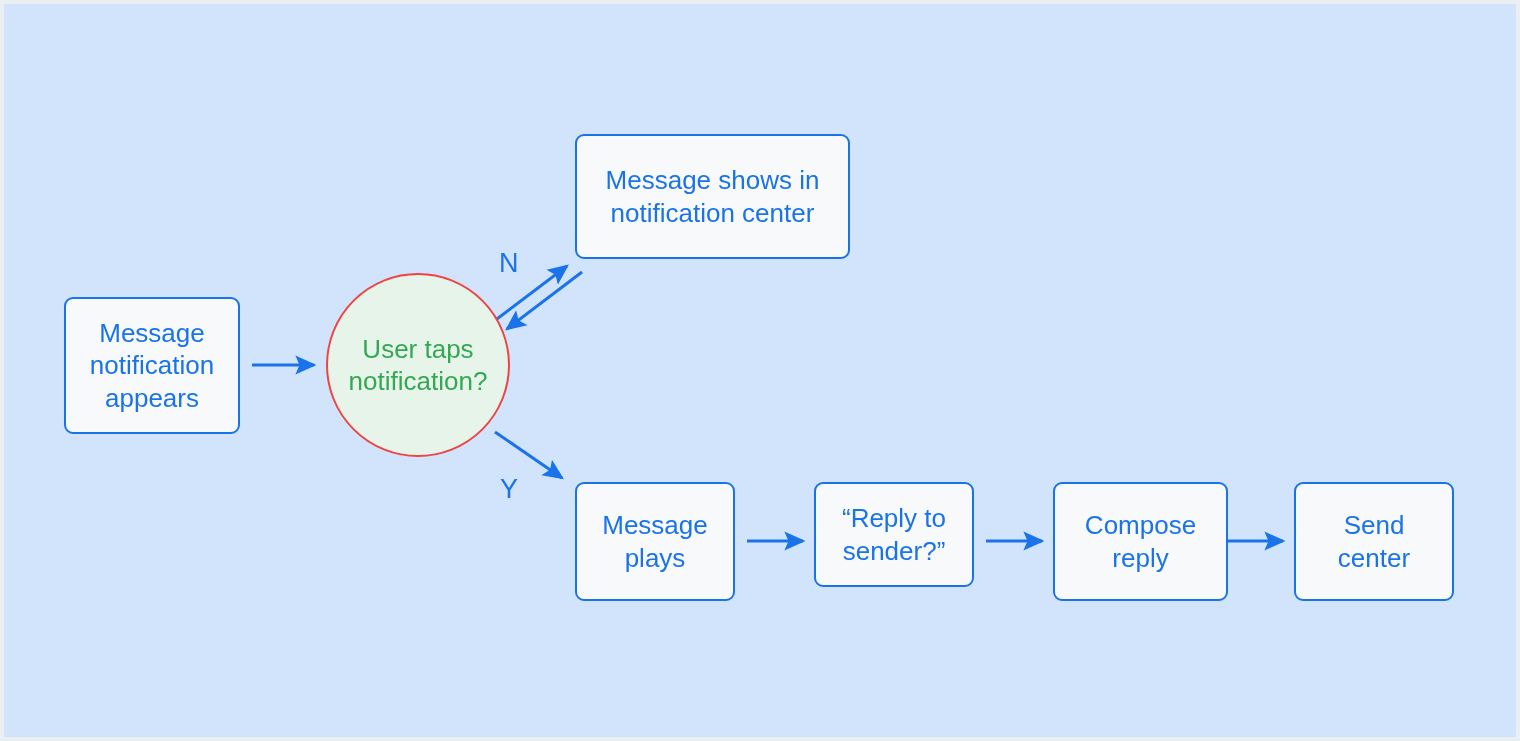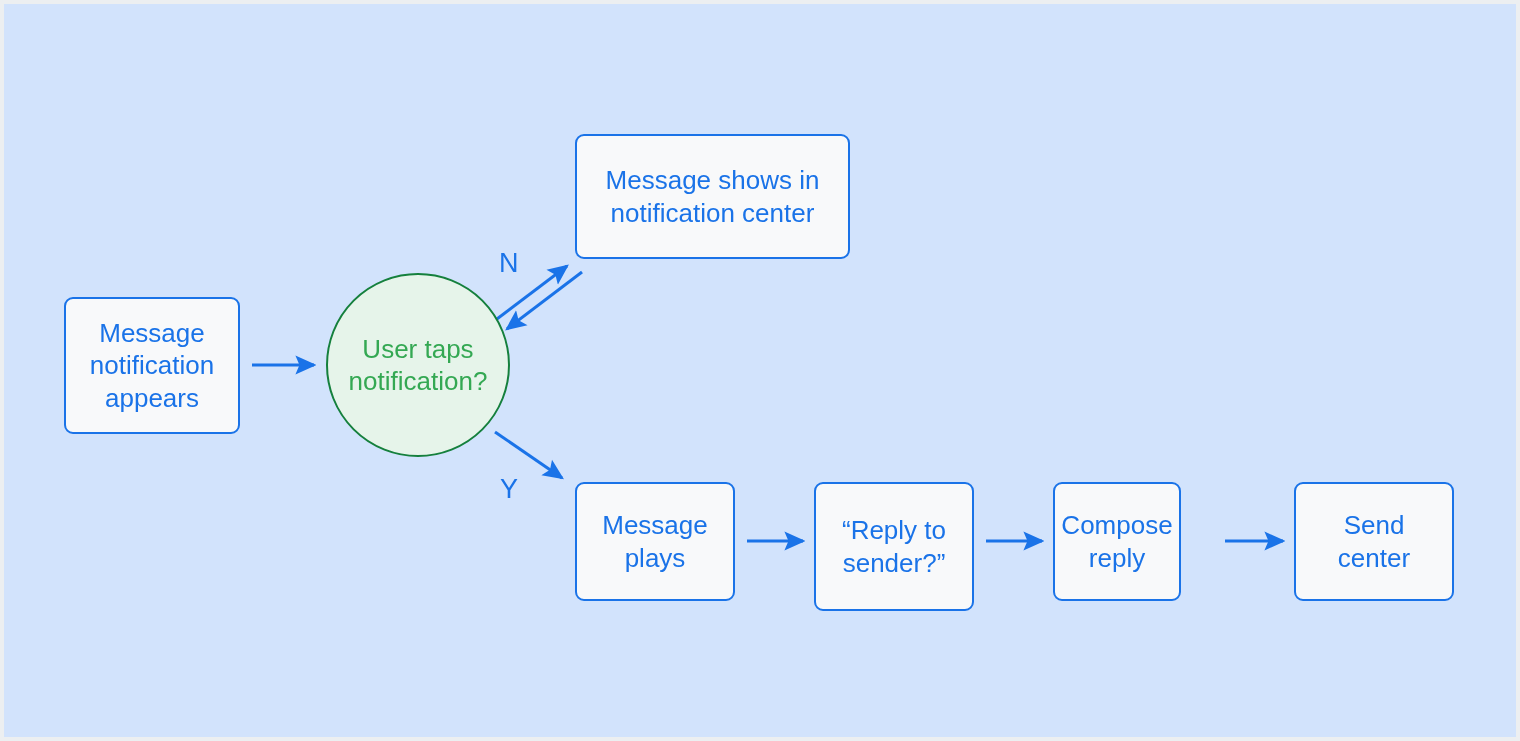--- a/index.html
+++ b/index.html
@@ -41,21 +41,21 @@
   .box {
     background: #f8f9fa;
     border: 2px solid #1a73e8;
     border-radius: 9px;
     color: #1a73e8;
     font-size: 26px;
     padding: 20px 10px;
   }
   .decision {
     background: #e6f4ea;
-    border: 2px solid #15803d;
+    border: 2px solid #ef4444;
     border-radius: 50%;
     color: #34a853;
     font-size: 26px;
   }
   .edge-label {
     position: absolute;
     color: #1a73e8;
     font-size: 27px;
     line-height: 1;
     user-select: none;
@@ -108,24 +108,24 @@
 
   <div class="node decision" style="left:322px; top:269px; width:184px; height:184px;">User taps
 notification?</div>
 
   <div class="node box" style="left:571px; top:130px; width:275px; height:125px;">Message shows in
 notification center</div>
 
   <div class="node box" style="left:571px; top:478px; width:160px; height:119px;">Message
 plays</div>
 
-  <div class="node box" style="left:810px; top:478px; width:160px; height:129px;">“Reply to
+  <div class="node box" style="left:810px; top:478px; width:160px; height:105px;">“Reply to
 sender?”</div>
 
-  <div class="node box" style="left:1049px; top:478px; width:128px; height:119px;">Compose
+  <div class="node box" style="left:1049px; top:478px; width:175px; height:119px;">Compose
 reply</div>
 
   <div class="node box" style="left:1290px; top:478px; width:160px; height:119px;">Send
 center</div>
 
   <span class="edge-label" style="left:495px; top:246px;">N</span>
 
   <span class="edge-label" style="left:496px; top:472px;">Y</span>
 
 </div>

